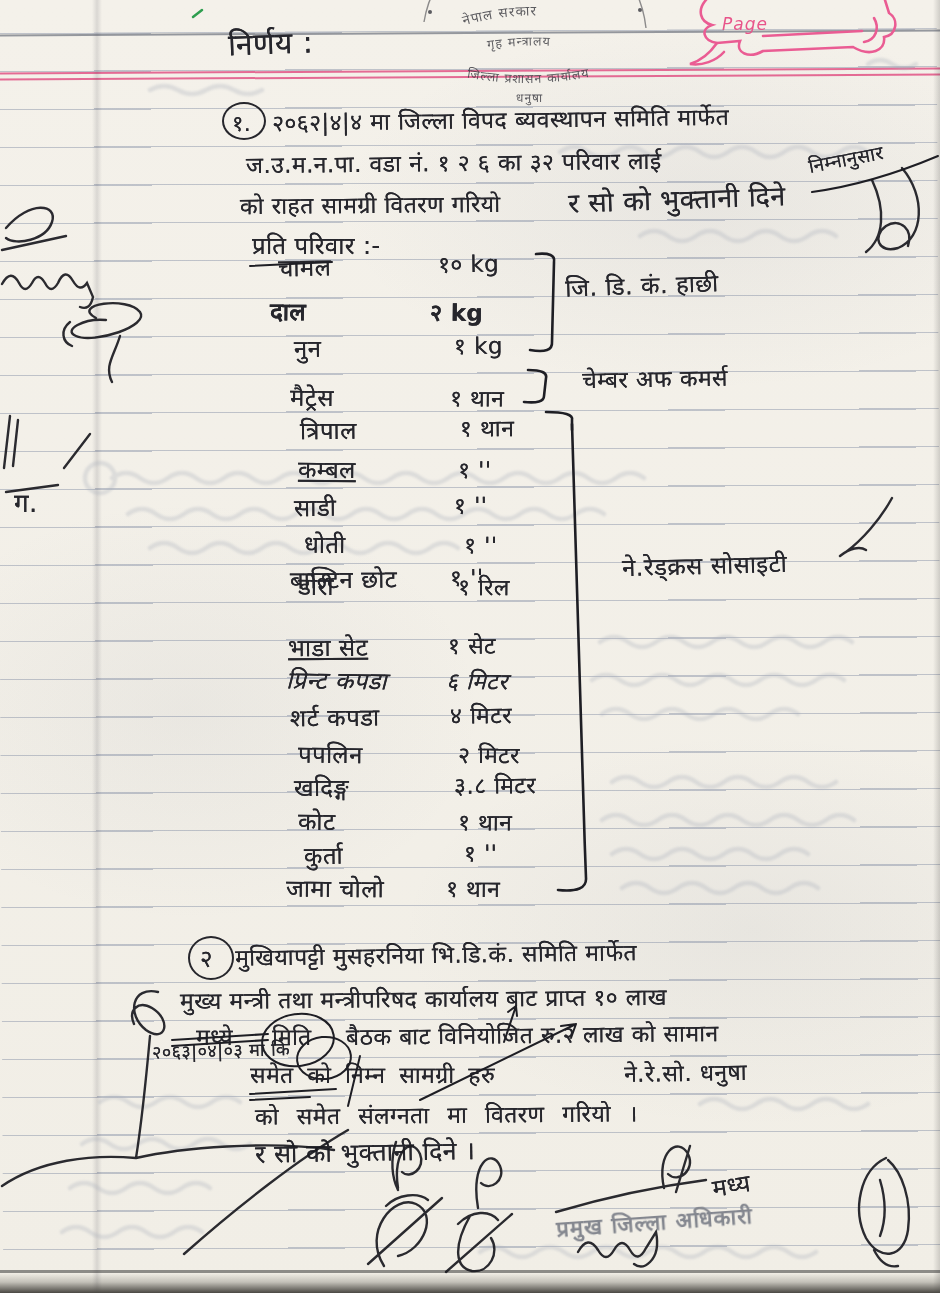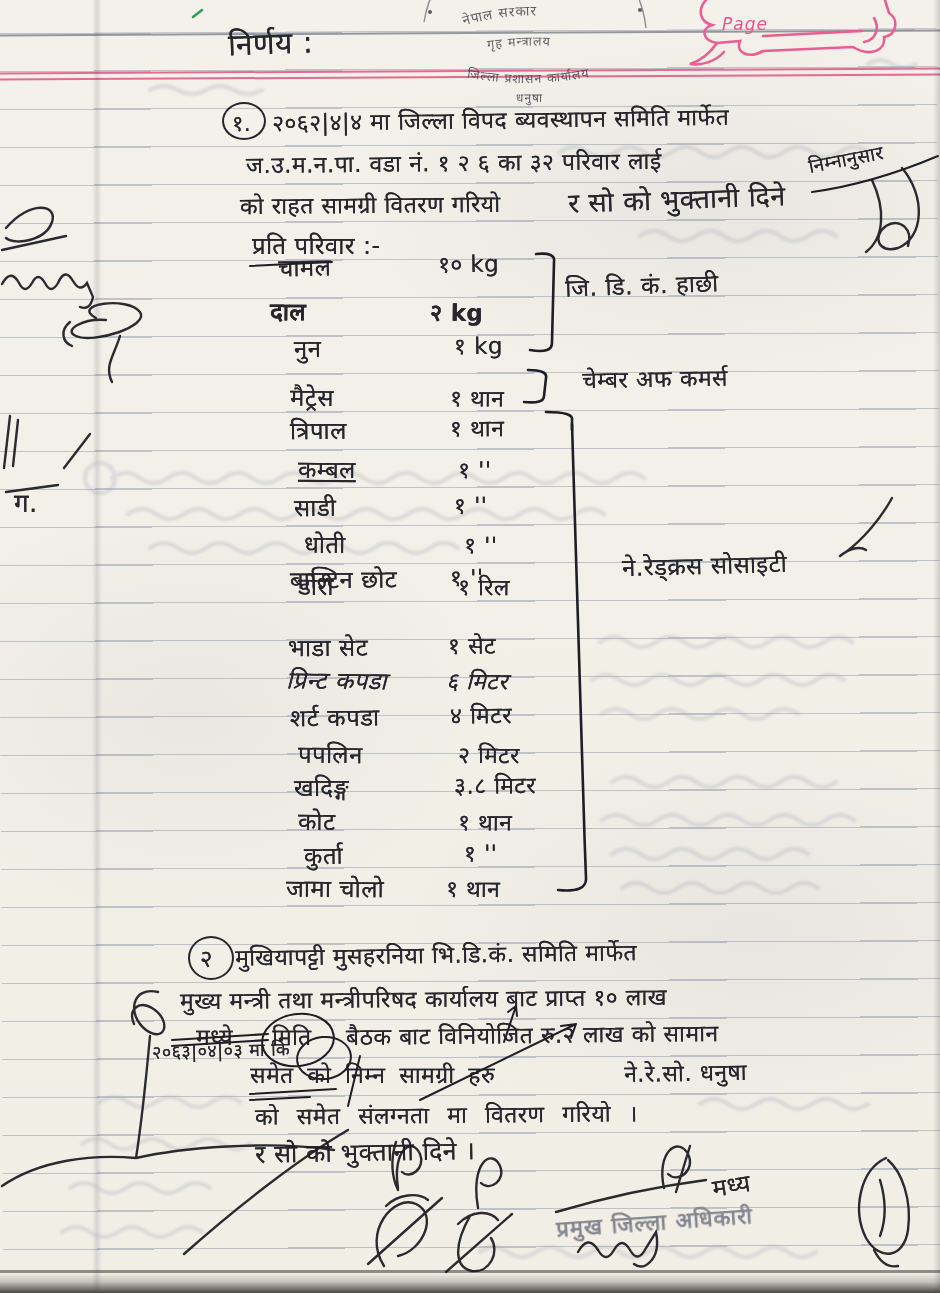--- a/index.html
+++ b/index.html
@@ -118,27 +118,27 @@
   <div class="hw" style="left:246px;top:146px;font-size:23px;transform:rotate(-0.6deg);">ज.उ.म.न.पा. वडा नं. १ २ ६ का ३२ परिवार लाई</div>
   <div class="hw" style="left:808px;top:146px;font-size:19px;transform:rotate(-11deg);">निम्नानुसार</div>
   <div class="hw" style="left:240px;top:188px;font-size:23px;transform:rotate(-0.5deg);">को राहत सामग्री वितरण गरियो</div>
   <div class="hw" style="left:568px;top:180px;font-size:27px;transform:rotate(-2deg);">र सो को भुक्तानी दिने</div>
   <div class="hw" style="left:252px;top:228px;font-size:24px;text-align:center;">प्रति परिवार :-</div>
 
   <div class="hw" style="left:278px;top:250px;transform:rotate(-1deg);"><span>चामल</span><span class="qty">१० kg</span></div>
   <div class="hw" style="left:270px;top:294px;transform:rotate(.6deg);font-weight:bold;"><span>दाल</span><span class="qty">२ kg</span></div>
   <div class="hw" style="left:294px;top:325px;transform:rotate(-.7deg);margin-top:6px;"><span>नुन</span><span class="qty">१ kg</span></div>
   <div class="hw" style="left:290px;top:380px;transform:rotate(.5deg);"><span>मैट्रेस</span><span class="qty">१ थान</span></div>
-  <div class="hw" style="left:290px;top:413px;transform:rotate(-.6deg);"><span>त्रिपाल</span><span class="qty">१ थान</span></div>
+  <div class="hw" style="left:300px;top:413px;transform:rotate(-.6deg);"><span>त्रिपाल</span><span class="qty">१ थान</span></div>
   <div class="hw" style="left:298px;top:452px;transform:rotate(.4deg);text-decoration:underline;"><span>कम्बल</span><span class="qty">१ ''</span></div>
   <div class="hw" style="left:294px;top:490px;transform:rotate(-.5deg);"><span>साडी</span><span class="qty">१ ''</span></div>
   <div class="hw" style="left:304px;top:527px;transform:rotate(.5deg);"><span>धोती</span><span class="qty">१ ''</span></div>
   <div class="hw" style="left:290px;top:562px;transform:rotate(-.6deg);"><span>बाल्टिन छोट</span><span class="qty">१ ''</span></div>
   <div class="hw" style="left:298px;top:562px;transform:rotate(.4deg);margin-top:7px;"><span>डोरी</span><span class="qty">१ रिल</span></div>
-  <div class="hw" style="left:288px;top:630px;transform:rotate(-.5deg);"><span>भाडा सेट</span><span class="qty">१ सेट</span></div>
+  <div class="hw" style="left:288px;top:630px;transform:rotate(-.5deg);text-decoration:underline;"><span>भाडा सेट</span><span class="qty">१ सेट</span></div>
   <div class="hw" style="left:286px;top:663px;transform:rotate(.5deg);font-style:italic;"><span>प्रिन्ट कपडा</span><span class="qty">६ मिटर</span></div>
   <div class="hw" style="left:290px;top:700px;transform:rotate(-.6deg);"><span>शर्ट कपडा</span><span class="qty">४ मिटर</span></div>
   <div class="hw" style="left:298px;top:737px;transform:rotate(.4deg);"><span>पपलिन</span><span class="qty">२ मिटर</span></div>
   <div class="hw" style="left:294px;top:770px;transform:rotate(-.5deg);"><span>खदिङ्ग</span><span class="qty">३.८ मिटर</span></div>
   <div class="hw" style="left:298px;top:804px;transform:rotate(.5deg);"><span>कोट</span><span class="qty">१ थान</span></div>
   <div class="hw" style="left:290px;top:838px;transform:rotate(-.6deg);margin-left:14px;"><span>कुर्ता</span><span class="qty">१ ''</span></div>
   <div class="hw" style="left:286px;top:871px;transform:rotate(.4deg);"><span>जामा चोलो</span><span class="qty">१ थान</span></div>
 
   <svg class="inklayer" width="940" height="940">
     <g fill="none" stroke="#1e1e24" stroke-width="2.6" stroke-linecap="round">

